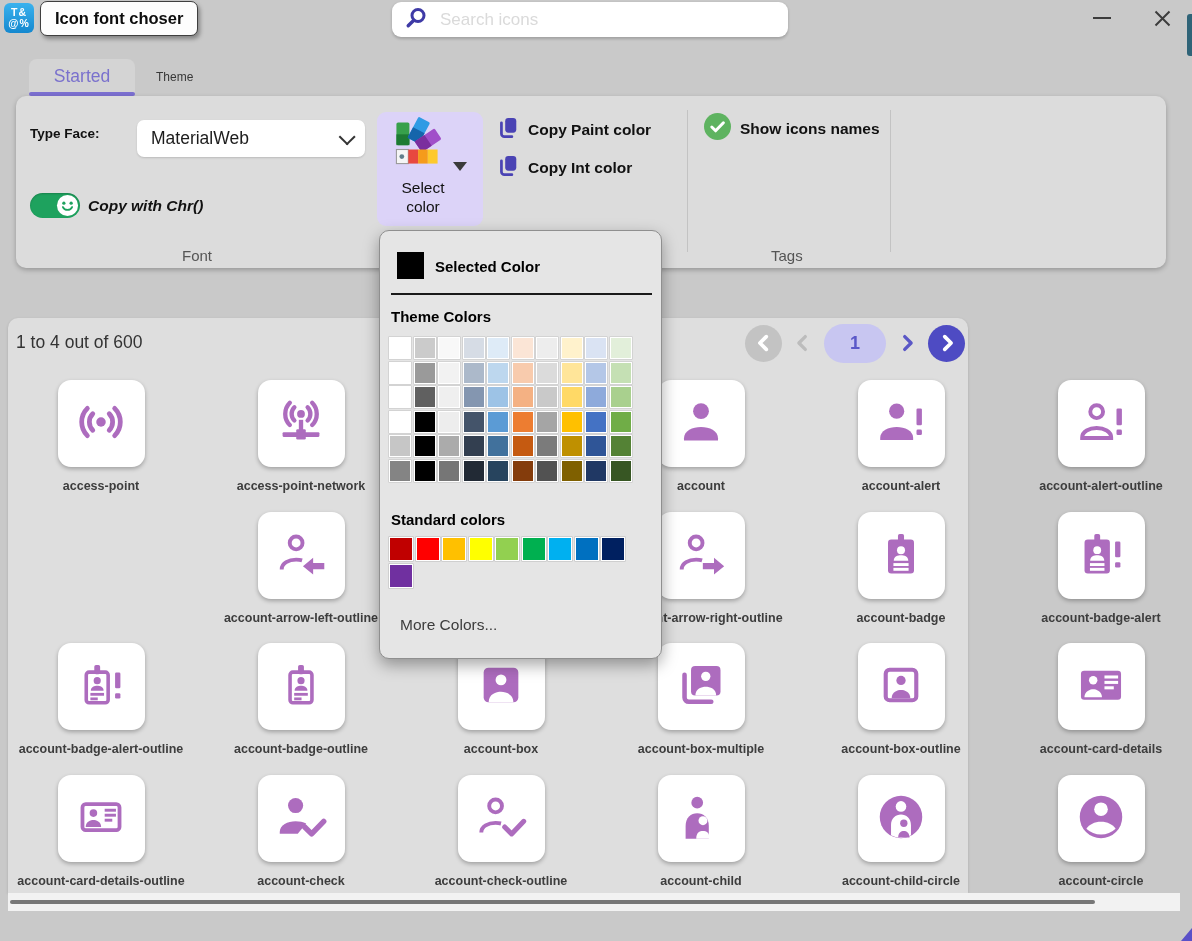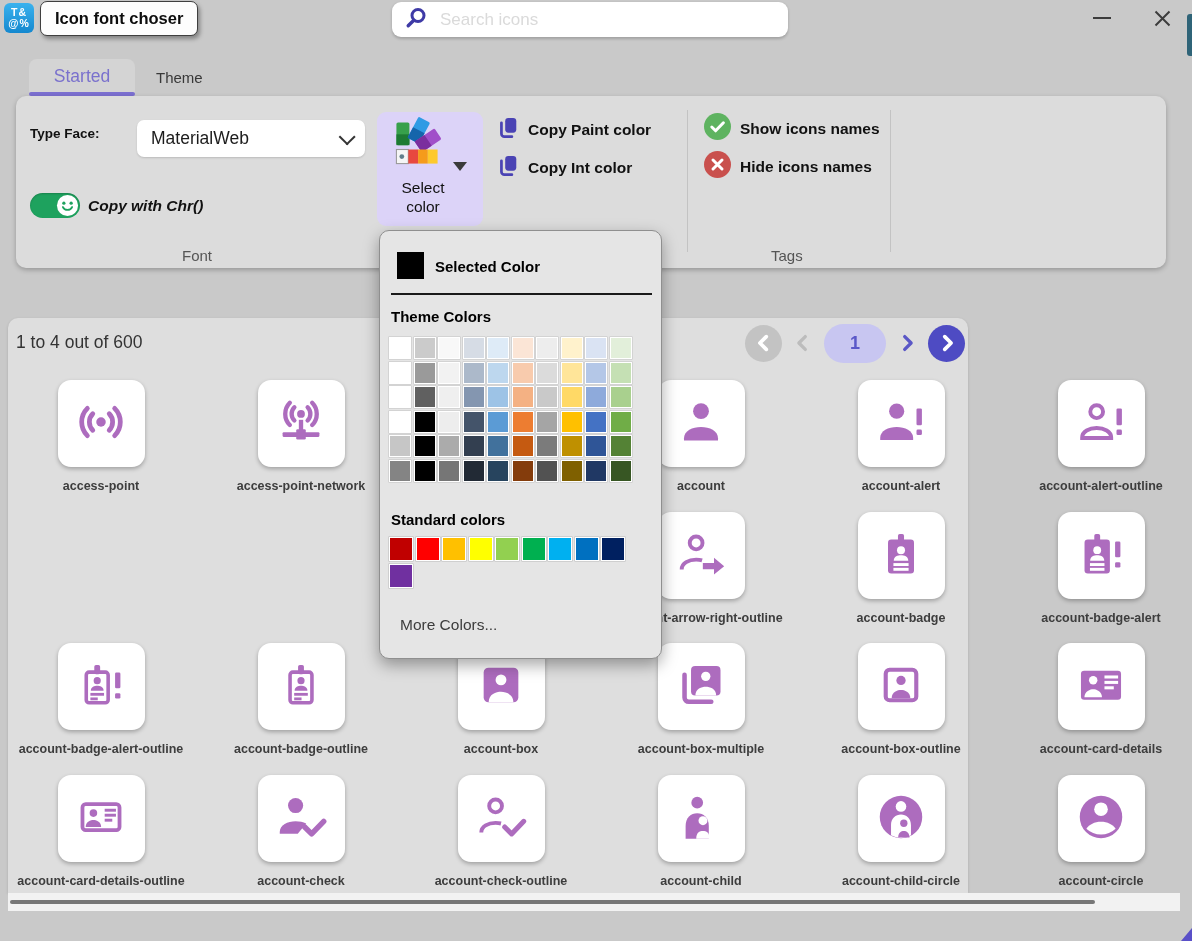--- a/index.html
+++ b/index.html
@@ -19,21 +19,21 @@
     font-family:"Liberation Sans",sans-serif;background:transparent;}
   .searchbox input::placeholder{color:#dadada;}
   .win-btn{position:absolute;top:6px;width:30px;height:24px;display:flex;align-items:center;justify-content:center;cursor:default;}
   .min-bar{width:18px;height:2.6px;background:#3c3c3c;}
   .teal-sliver{position:absolute;right:0;top:14px;width:5px;height:42px;background:#2f6478;border-radius:3px 0 0 3px;}
 
   
   .tab-active{position:absolute;left:29px;top:59px;width:106px;height:34px;background:#d4d4d4;
     border-radius:8px 8px 0 0;color:#7a71cd;font-size:17.5px;display:flex;align-items:center;justify-content:center;}
   .tab-underline{position:absolute;left:29px;top:92px;width:106px;height:3.5px;background:#7b6fd0;border-radius:2px;}
-  .tab-idle{position:absolute;left:156px;top:62px;height:30px;color:#383838;font-size:15px;display:flex;align-items:center;}
+  .tab-idle{position:absolute;left:156px;top:62px;height:30px;color:#383838;font-size:12px;display:flex;align-items:center;}
 
   
   .ribbon{position:absolute;left:16px;top:96px;width:1150px;height:172px;background:#dcdcdc;border-radius:10px;
     box-shadow:0 2px 5px rgba(0,0,0,.25);z-index:5;}
   .lbl-bold{font-weight:bold;color:#111;}
   .typeface-label{position:absolute;left:14px;top:30px;font-size:13.5px;}
   .dropdown{position:absolute;left:121px;top:24px;width:228px;height:37px;background:#fff;border-radius:7px;
     box-shadow:0 1px 2px rgba(0,0,0,.15);display:flex;align-items:center;padding:0 14px;box-sizing:border-box;}
   .dropdown .val{font-size:17.5px;color:#1c1c1c;flex:1;}
   .chev-down{width:10px;height:10px;border-right:2px solid #333;border-bottom:2px solid #333;
@@ -184,29 +184,20 @@
 
     <div class="cmd-row" style="left:688px;top:17px;">
       <span>
         <svg width="27" height="27" viewBox="0 0 27 27">
             <circle cx="13.5" cy="13.5" r="13.5" fill="#5eb360"></circle>
             <path d="M7.8 14 l3.8 3.8 L19.4 9.8" stroke="#fff" stroke-width="3" fill="none" stroke-linecap="round" stroke-linejoin="round"></path>
           </svg>
       </span>
       <span class="t">Show icons names</span>
     </div>
-    <div class="cmd-row" style="left:688px;top:55px;">
-      <span>
-        <svg width="27" height="27" viewBox="0 0 27 27">
-            <circle cx="13.5" cy="13.5" r="13.5" fill="#c9504d"></circle>
-            <path d="M9 9 l9 9 M18 9 l-9 9" stroke="#fff" stroke-width="3" stroke-linecap="round"></path>
-          </svg>
-      </span>
-      <span class="t">Hide icons names</span>
-    </div>
 
     <div class="vdivider" style="left:874px;"></div>
     <div class="group-caption" style="left:755px;top:151px;">Tags</div>
   </div>
 
   <div class="panel">
     <div class="range-text">1 to 4 out of 600</div>
     <div class="pager">
       <div class="pg-circle" style="background:#c3c3c3;">
         <svg width="22" height="22" viewBox="0 0 24 24">
@@ -291,20 +282,32 @@
           <span><svg width="52" height="52" viewBox="0 0 48 48" fill="#ad6cbe">
               <g fill="none" stroke="#ad6cbe" stroke-width="3.6">
                 <circle cx="20" cy="14.5" r="5.9"></circle>
                 <path d="M6.6 38.8 v-0.4 c0-5.7 6.6-8.8 13.4-8.8 s13.4 3.1 13.4 8.8 v0.4 z"></path>
               </g>
               <rect x="38.3" y="11.5" width="5" height="15.5" rx="1.2"></rect>
               <rect x="38.3" y="31" width="5" height="5" rx="1.2"></rect>
             </svg></span>
         </div>
         <div class="icon-label">account-alert-outline</div>
+      </div>
+      <div class="cell" style="left: 201px; top: 512px;">
+        <div class="tile">
+          <span><svg width="52" height="52" viewBox="0 0 48 48" fill="#ad6cbe">
+              <g fill="none" stroke="#ad6cbe" stroke-width="3.6">
+                <circle cx="19.5" cy="13.8" r="5.9"></circle>
+                <path d="M6.2 38.2 v-0.2 c0-5.7 6.5-8.8 13.3-8.8 c1.9 0 3.8 .2 5.5 .7"></path>
+              </g>
+              <path d="M45.5 32.4 h-10.3 v-4.9 l-9.4 7.7 9.4 7.7 v-4.9 h10.3 z"></path>
+            </svg></span>
+        </div>
+        <div class="icon-label">account-arrow-left-outline</div>
       </div>
       <div class="cell" style="left: 401px; top: 512px;">
         <div class="tile">
           <span><svg width="52" height="52" viewBox="0 0 48 48" fill="#ad6cbe"></svg></span>
         </div>
         <div class="icon-label"></div>
       </div>
       <div class="cell" style="left: 601px; top: 512px;">
         <div class="tile">
           <span><svg width="52" height="52" viewBox="0 0 48 48" fill="#ad6cbe">

